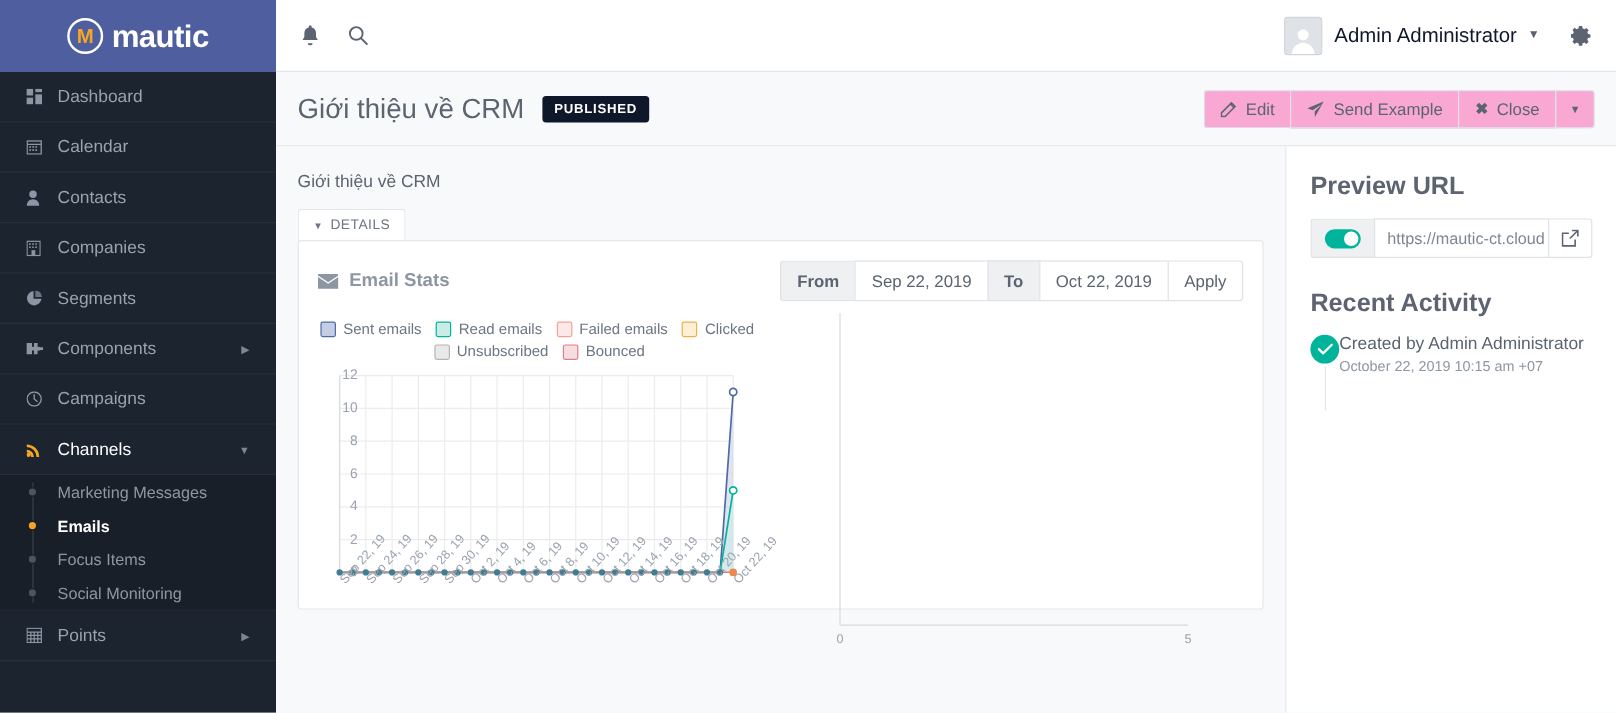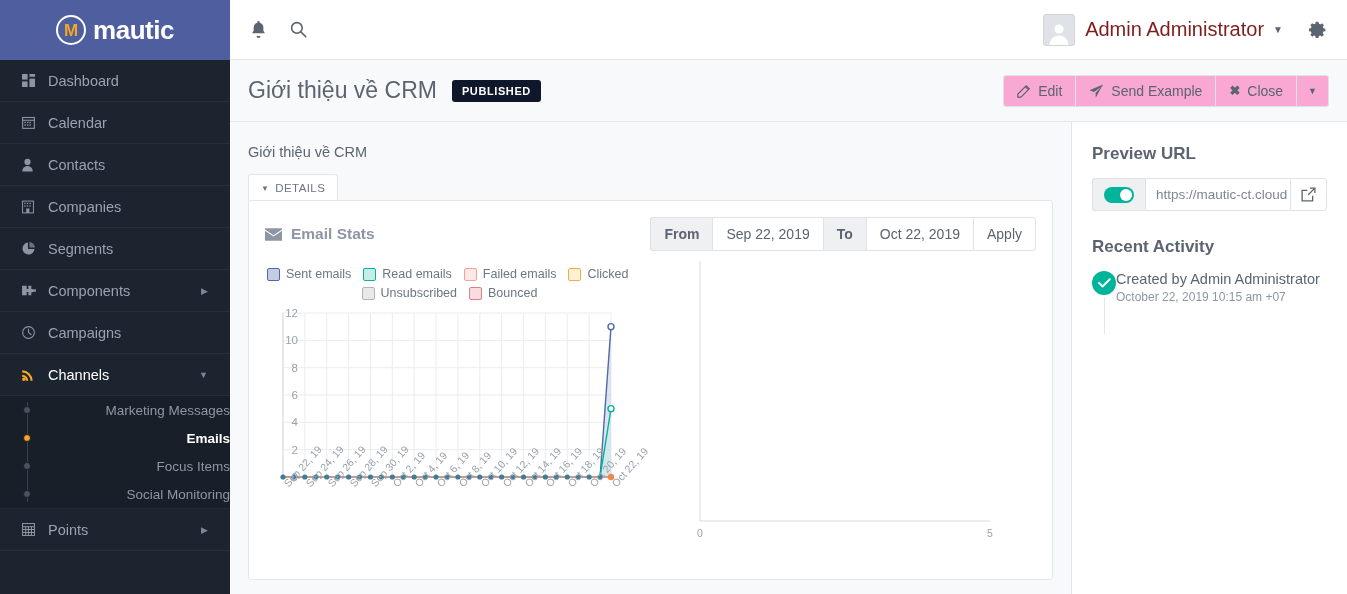--- a/index.html
+++ b/index.html
@@ -52,21 +52,21 @@
 
   .subnav { background: #191f29; border-bottom: 1px solid rgba(255,255,255,0.05); position: relative; }
   .subnav:before {
     content: ""; position: absolute; left: 27px; top: 6px; bottom: 6px;
     width: 1px; background: #39414d;
   }
   .sub-item {
     position: relative;
     display: flex; align-items: center;
     height: 28px; padding-left: 48px;
-    color: #8d96a3; font-size: 13.5px; cursor: pointer; justify-content: flex-end;
+    color: #8d96a3; font-size: 13.5px; cursor: pointer;
   }
   .sub-item .dot {
     position: absolute; left: 23px; top: 50%; margin-top: -4px;
     width: 8px; height: 8px; border-radius: 50%;
     background: #4b5461; border: 1px solid #191f29;
   }
   .sub-item.current { color: #ffffff; font-weight: bold; }
   .sub-item.current .dot { background: #f5a623; }
 
   
@@ -79,21 +79,21 @@
     width: 40px; display: flex; align-items: center; justify-content: center;
     color: #5b6470; cursor: pointer;
   }
   #topbar .spacer { flex: 1; }
   #user-area { display: flex; align-items: center; padding-right: 8px; cursor: pointer; }
   #avatar {
     width: 32px; height: 32px; background: #dfe2e6; border: 1px solid #d2d6da;
     border-radius: 3px; display: flex; align-items: flex-end; justify-content: center;
     overflow: hidden; margin-right: 10px;
   }
-  #user-name { color: #7f1d1d; font-size: 20px; }
+  #user-name { color: #0f172a; font-size: 17px; }
   #user-caret { color: #5b6470; font-size: 10px; margin-left: 9px; }
   #gear-btn { padding: 0 20px 0 18px; color: #5b6470; cursor: pointer; display:flex; align-items:center;}
 
   
   #page-header {
     position: absolute; left: 230px; top: 60px; right: 0; height: 62px;
     background: #f8f9fa; border-bottom: 1px solid #e4e7ea;
     display: flex; align-items: center; padding: 0 18px 0 18px;
   }
   #page-title { color: #5b6470; font-size: 23px; }
@@ -119,21 +119,21 @@
   #breadcrumb { color: #5b6470; font-size: 14.5px; padding: 22px 0 14px 0; }
   #details-tab {
     display: inline-flex; align-items: center; gap: 6px;
     background: #ffffff; border: 1px solid #e4e7ea; border-bottom: none;
     border-radius: 3px 3px 0 0;
     color: #6c7684; font-size: 11.5px; letter-spacing: 0.4px;
     padding: 7px 12px; cursor: pointer;
   }
   #panel {
     background: #ffffff; border: 1px solid #e4e7ea; border-radius: 3px;
-    margin-top: -1px; height: 380px; position: relative;
+    margin-top: -1px; height: 308px; position: relative;
   }
   #panel-head { display: flex; align-items: center; padding: 16px 16px 0 16px; }
   #panel-title { color: #8d96a3; font-size: 15.5px; font-weight: bold; display: flex; align-items: center; gap: 9px; }
   #date-ctrl { margin-left: auto; display: flex; }
   .dcell {
     border: 1px solid #dfe2e6; border-right: none;
     font-size: 14px; padding: 8px 13px; color: #5b6470; background: #fff;
   }
   .dcell.lbl { background: #eef0f2; font-weight: bold; }
   .dcell:first-child { border-radius: 3px 0 0 3px; }
@@ -156,21 +156,21 @@
                font-size: 11.5px; color: #9aa2ad; white-space: nowrap; }
   .xaxis-lbl { position: absolute; top: 6px; font-size: 10.5px; color: #9aa2ad;
                transform-origin: left top; transform: rotate(-48deg); white-space: nowrap; }
 
   
   #right {
     position: absolute; right: 0; top: 122px; width: 276px; bottom: 0;
     background: #ffffff; border-left: 1px solid #e4e7ea; padding: 22px 20px;
     overflow: hidden;
   }
-  .r-title { color: #5b6470; font-size: 17px; font-weight: bold; margin-bottom: 14px; }
+  .r-title { color: #5b6470; font-size: 21px; font-weight: bold; margin-bottom: 14px; }
   #url-group { display: flex; margin-bottom: 26px; }
   #toggle-cell {
     background: #eef0f2; border: 1px solid #dfe2e6; border-right: none;
     border-radius: 3px 0 0 3px; padding: 7px 11px; display: flex; align-items: center; cursor: pointer;
   }
   #toggle-pill { width: 30px; height: 16px; border-radius: 9px; background: #00b49c; position: relative; }
   #toggle-pill:after { content: ""; position: absolute; right: 2px; top: 2px; width: 12px; height: 12px;
                        border-radius: 50%; background: #fff; }
   #url-cell {
     flex: 1; border: 1px solid #dfe2e6; border-right: none; background: #fff;

